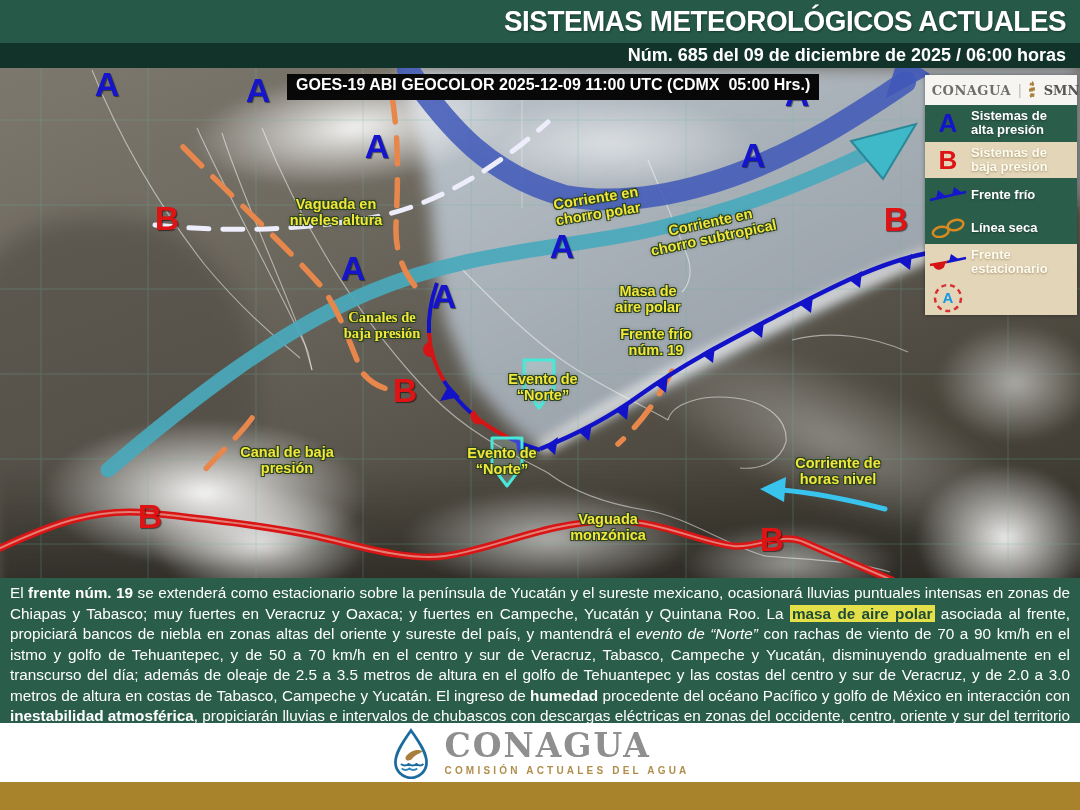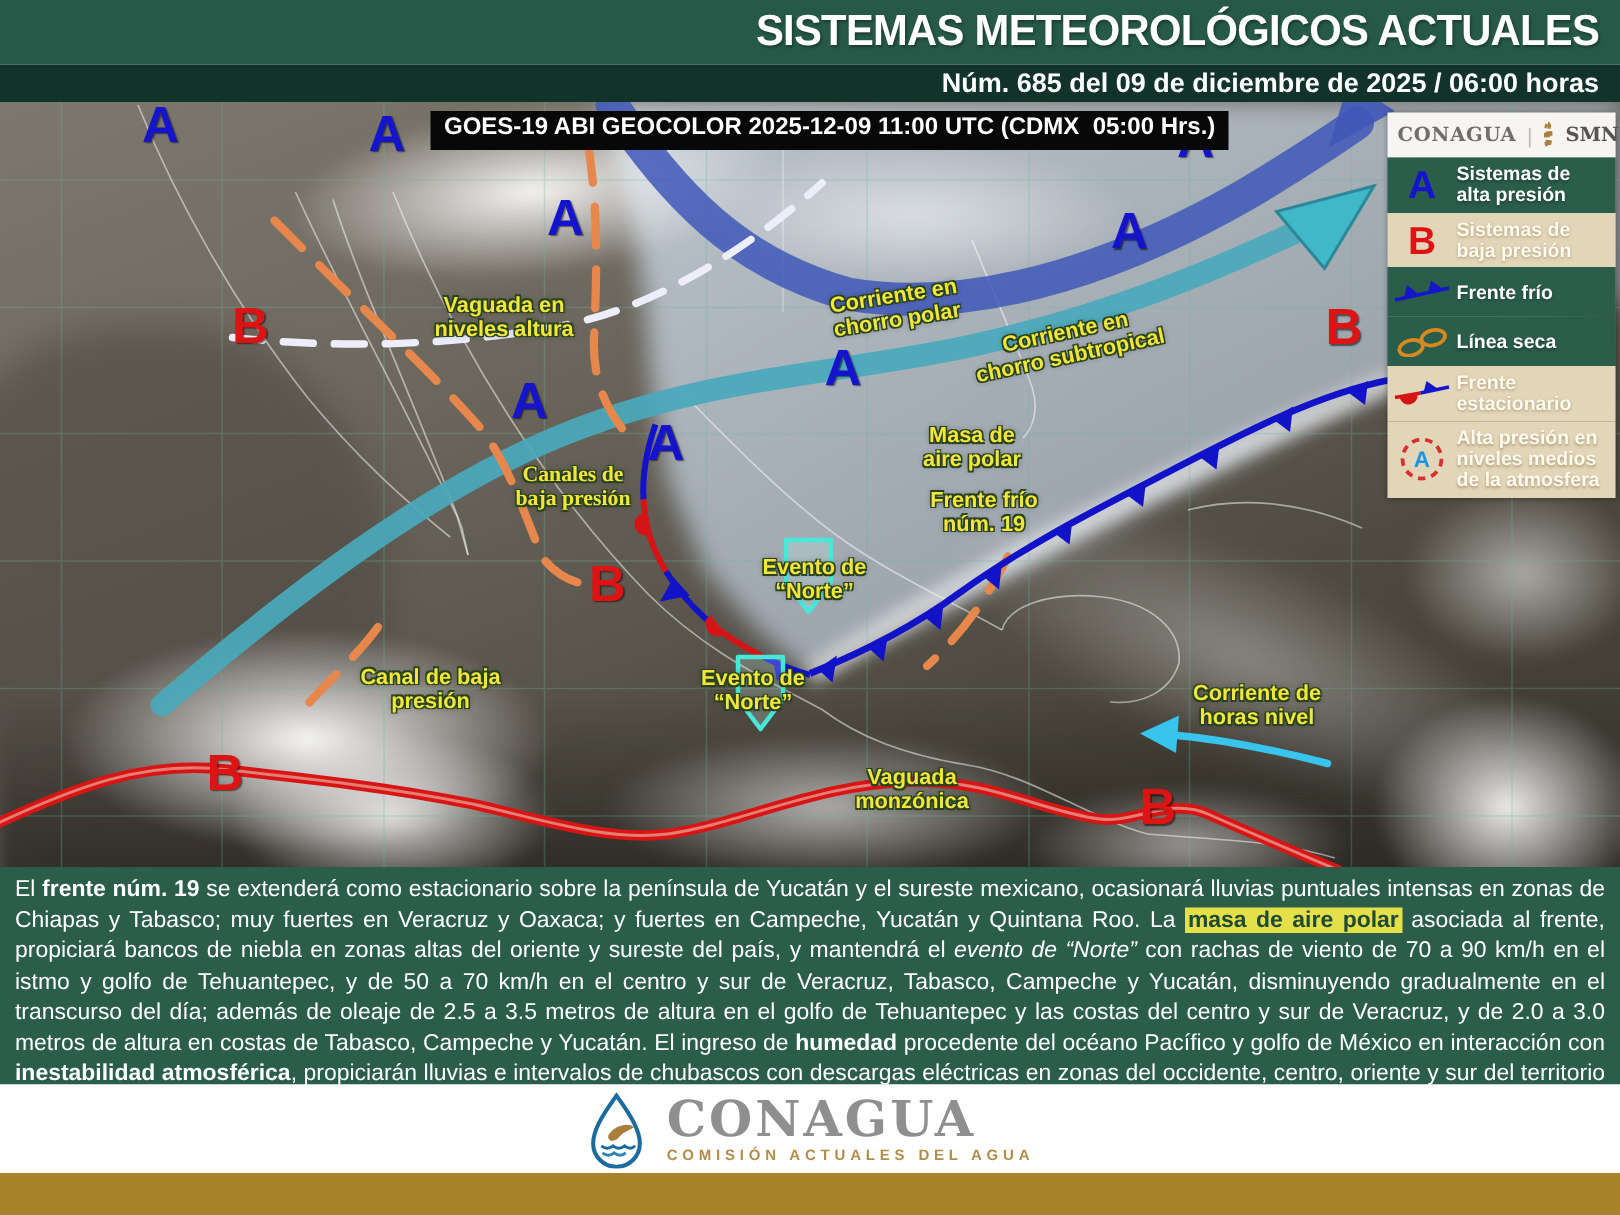--- a/index.html
+++ b/index.html
@@ -311,23 +311,20 @@
       </div>
       <div class="legend-row tan">
         <span class="legend-sym">
           <span class="lg-midwrap">
             <svg width="34" height="34" viewBox="0 0 34 34">
               <circle cx="17" cy="17" r="13" fill="none" stroke="#D83030" stroke-width="2.5" stroke-dasharray="5 4"></circle>
             </svg>
             <span class="lg-midA">A</span>
           </span>
         </span>
-        <div class="legend-txt">Alta presión en
-niveles medios
-de la atmosfera</div>
       </div>
     </div>
 </div>
 
 <div class="bulletin" id="bulletin"><span>El </span><span class="seg-yellow">frente núm. 19</span><span> se extenderá como estacionario sobre la península de Yucatán y el sureste mexicano, ocasionará lluvias puntuales intensas en zonas de Chiapas y Tabasco; muy fuertes en Veracruz y Oaxaca; y fuertes en Campeche, Yucatán y Quintana Roo. La </span><span class="seg-highlight">masa de aire polar</span><span> asociada al frente, propiciará bancos de niebla en zonas altas del oriente y sureste del país, y mantendrá el </span><span class="seg-italic">evento de “Norte”</span><span> con rachas de viento de 70 a 90 km/h en el istmo y golfo de Tehuantepec, y de 50 a 70 km/h en el centro y sur de Veracruz, Tabasco, Campeche y Yucatán, disminuyendo gradualmente en el transcurso del día; además de oleaje de 2.5 a 3.5 metros de altura en el golfo de Tehuantepec y las costas del centro y sur de Veracruz, y de 2.0 a 3.0 metros de altura en costas de Tabasco, Campeche y Yucatán. El ingreso de </span><span class="seg-bold">humedad</span><span> procedente del océano Pacífico y golfo de México en interacción con </span><span class="seg-bold">inestabilidad atmosférica</span><span>, propiciarán lluvias e intervalos de chubascos con descargas eléctricas en zonas del occidente, centro, oriente y sur del territorio mexicano, incluido el Valle de México.</span></div>
 
 <div class="footer">
   <svg width="42" height="52" viewBox="0 0 54 66">
     <path d="M27,4 C14,22 7,34 7,45 a20,20 0 0 0 40,0 C47,34 40,22 27,4 Z" fill="#FFFFFF" stroke="#1B6B9E" stroke-width="3.5"></path>
     <path d="M20,38 C26,29 37,27 42,31 C37,34 31,36 28,41 C24,44 19,43 20,38 Z" fill="#A97E3F"></path>

